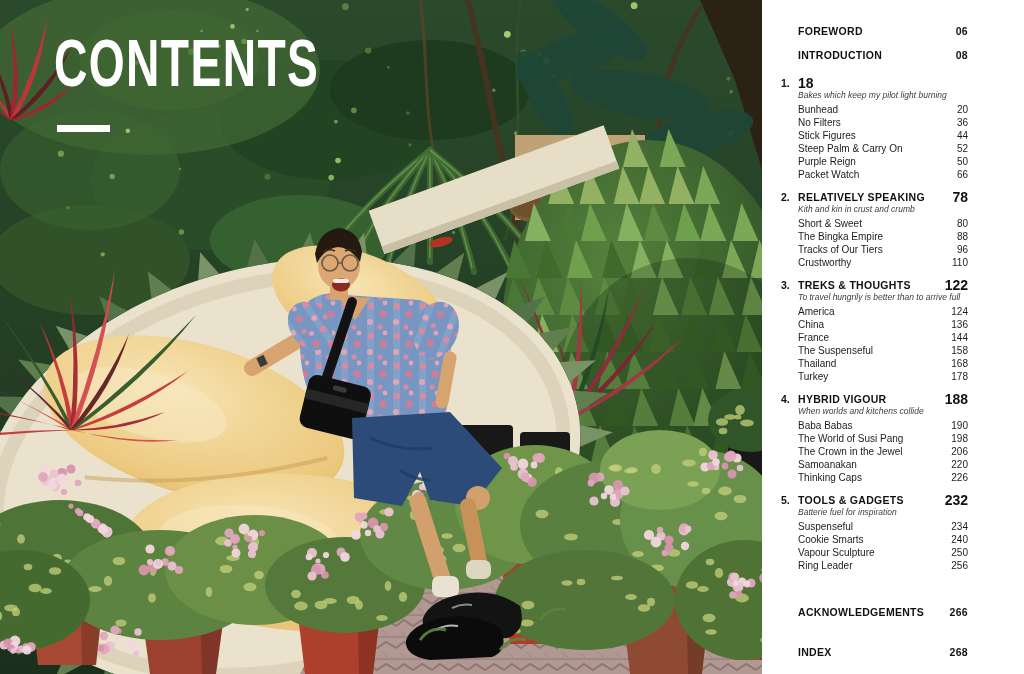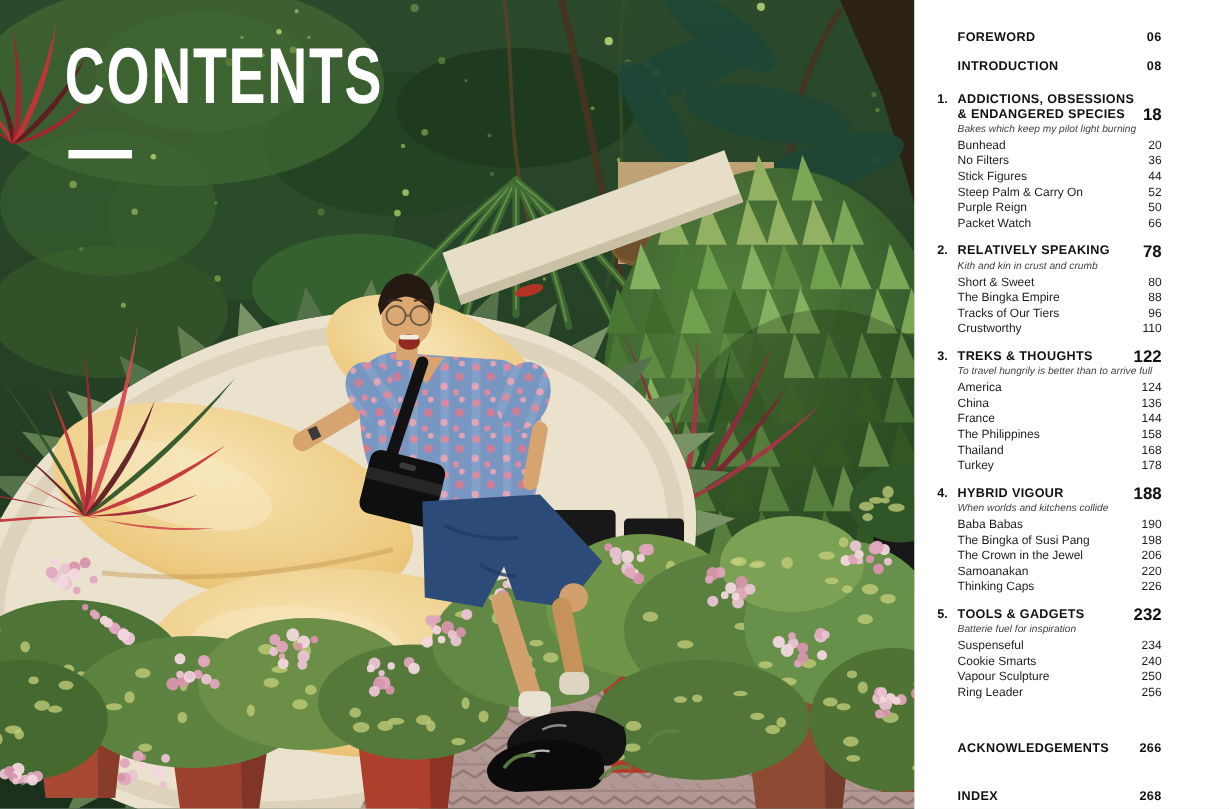--- a/index.html
+++ b/index.html
@@ -708,24 +708,20 @@
           <span>FOREWORD</span>
           <span>06</span>
         </div>
         <div class="row fm">
           <span>INTRODUCTION</span>
           <span>08</span>
         </div>
         <div class="chapter">
           <span class="ch-num">1.</span>
           <div class="ch-head">
-            <div class="ch-title">
-              <div>ADDICTIONS, OBSESSIONS</div>
-              <div>&amp; ENDANGERED SPECIES</div>
-            </div>
             <span class="ch-page">18</span>
           </div>
           <div class="ch-sub">Bakes which keep my pilot light burning</div>
           <div class="row entry">
             <span>Bunhead</span>
             <span>20</span>
           </div>
           <div class="row entry">
             <span>No Filters</span>
             <span>36</span>
@@ -788,21 +784,21 @@
           </div>
           <div class="row entry">
             <span>China</span>
             <span>136</span>
           </div>
           <div class="row entry">
             <span>France</span>
             <span>144</span>
           </div>
           <div class="row entry">
-            <span>The Philippines</span>
+            <span>The Suspenseful</span>
             <span>158</span>
           </div>
           <div class="row entry">
             <span>Thailand</span>
             <span>168</span>
           </div>
           <div class="row entry">
             <span>Turkey</span>
             <span>178</span>
           </div>
@@ -814,21 +810,21 @@
               <div>HYBRID VIGOUR</div>
             </div>
             <span class="ch-page">188</span>
           </div>
           <div class="ch-sub">When worlds and kitchens collide</div>
           <div class="row entry">
             <span>Baba Babas</span>
             <span>190</span>
           </div>
           <div class="row entry">
-            <span>The Bingka of Susi Pang</span>
+            <span>The World of Susi Pang</span>
             <span>198</span>
           </div>
           <div class="row entry">
             <span>The Crown in the Jewel</span>
             <span>206</span>
           </div>
           <div class="row entry">
             <span>Samoanakan</span>
             <span>220</span>
           </div>

